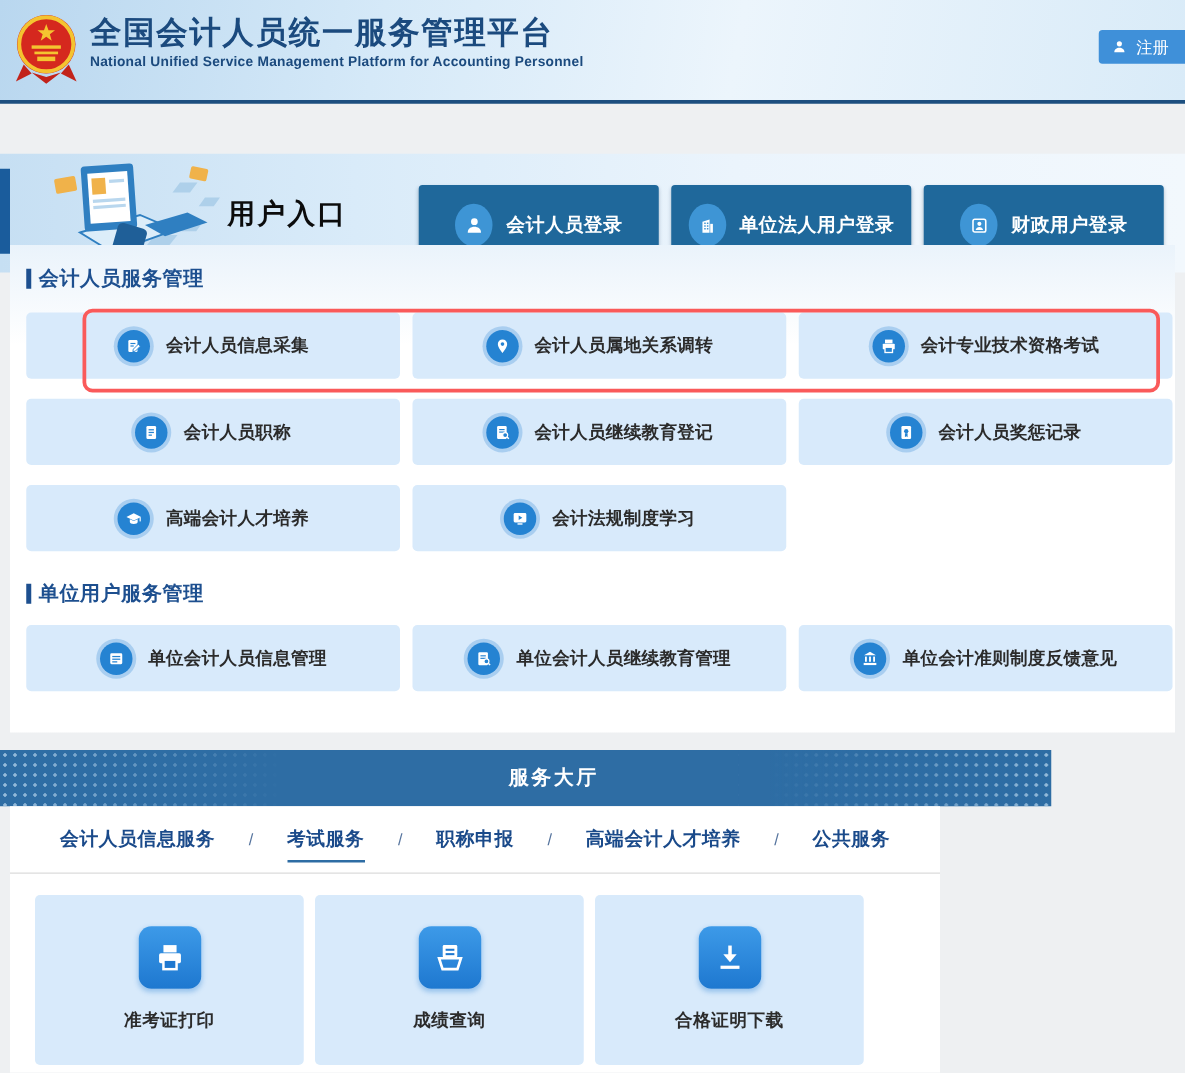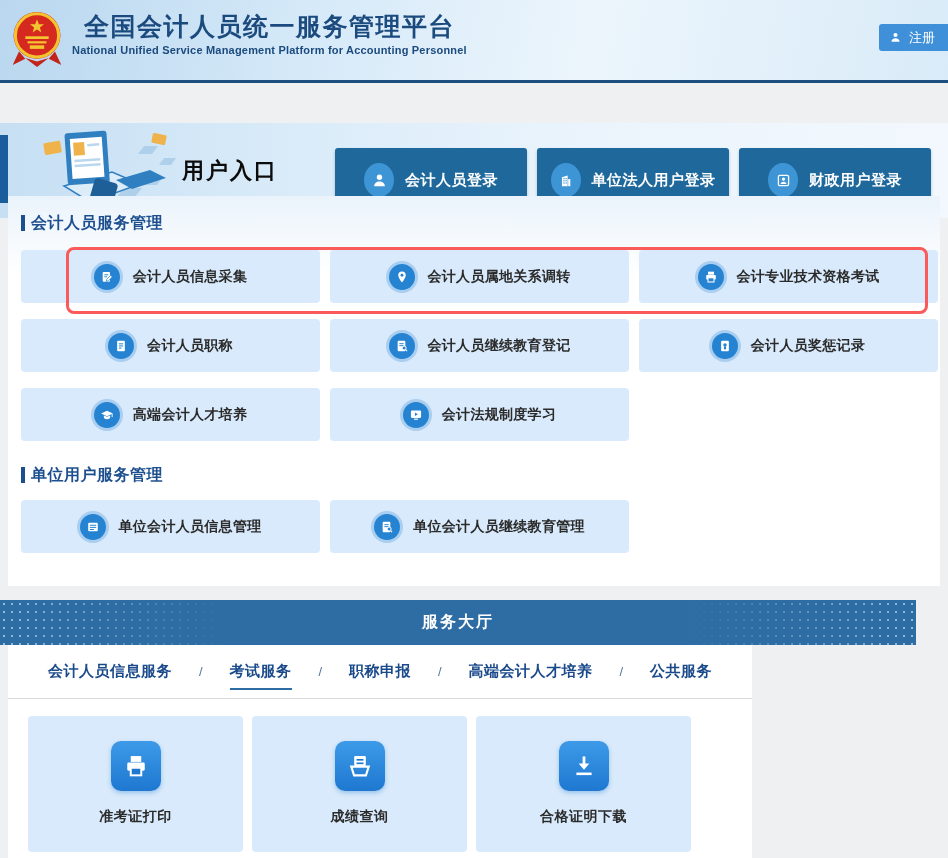--- a/index.html
+++ b/index.html
@@ -9,21 +9,21 @@
     font-family:"Liberation Sans","DejaVu Sans",sans-serif;
     -webkit-font-smoothing:antialiased;
   }
   
   .header{
     position:absolute;left:0;top:0;width:948px;height:80px;
     background:linear-gradient(100deg,#b9d7ef 0%,#d5e9f8 32%,#ecf5fc 62%,#d9ebf8 100%);
   }
   .emblem{position:absolute;left:10px;top:8px;width:54px;height:62px;}
   .brand{position:absolute;left:72px;top:11px;display:flex;flex-direction:column;}
-  .brand-title{font-size:25px;font-weight:bold;color:#1b4a7e;letter-spacing:1.5px;line-height:30px;text-align:center;}
+  .brand-title{font-size:25px;font-weight:bold;color:#1b4a7e;letter-spacing:1.5px;line-height:30px;}
   .brand-sub{font-size:11px;font-weight:bold;color:#1b4a7e;margin-top:3px;letter-spacing:.2px;}
   .register-btn{
     position:absolute;right:0;top:24px;height:27px;padding:0 13px 0 10px;
     background:#3f90d9;color:#fff;font-size:13px;border-radius:3px 0 0 3px;
     display:flex;align-items:center;gap:7px;cursor:pointer;
   }
   .register-btn svg{width:13px;height:13px;}
   .header-divider{position:absolute;left:0;top:80px;width:948px;height:3px;background:#1c4f80;}
   
   .userband{
@@ -68,22 +68,22 @@
     box-shadow:0 0 0 3px #a9cef0;display:flex;align-items:center;justify-content:center;
   }
   .circle-icon svg{width:16px;height:16px;}
   .svc-label{font-size:14px;font-weight:bold;color:#2b2b2b;letter-spacing:.3px;}
   .highlight-box{
     position:absolute;left:58px;top:51px;width:856px;height:61px;
     border:3px solid #fa5a5a;border-radius:8px;pointer-events:none;z-index:5;
   }
   
   .hall-banner{
-    position:absolute;left:0;top:600px;width:916px;height:45px;background:#2e6da4;
-    display:flex;align-items:center;justify-content:center;overflow:hidden;
+    position:absolute;left:0;top:600px;width:796px;height:45px;background:#2e6da4;
+    display:flex;align-items:center;justify-content:center;overflow:hidden;padding-left:45px;
   }
   .hall-banner::before,.hall-banner::after{
     content:"";position:absolute;top:0;bottom:0;width:250px;
     background-image:
       linear-gradient(90deg,rgba(46,109,164,0) 0%,#2e6da4 90%),
       radial-gradient(rgba(185,215,238,.75) 1.2px,rgba(0,0,0,0) 1.5px);
     background-size:100% 100%,8px 8px;
   }
   .hall-banner::before{left:0;}
   .hall-banner::after{right:0;transform:scaleX(-1);}
@@ -323,20 +323,34 @@
             <g fill="#2583d2">
               <rect x="8" y="7.8" width="6.5" height="1.4"></rect>
               <rect x="8" y="10.8" width="6.5" height="1.4"></rect>
             </g>
             <circle cx="15.2" cy="15" r="3" fill="#2583d2" stroke="#fff" stroke-width="1.5"></circle>
             <line x1="17.4" y1="17.4" x2="19.6" y2="19.6" stroke="#fff" stroke-width="1.8"></line>
           </svg>
         </span>
         <span class="svc-label">单位会计人员继续教育管理</span>
       </div>
+      <div class="svc-card">
+        <span class="circle-icon">
+          <svg viewBox="0 0 24 24">
+            <path d="M12 3.6l7.2 4.2H4.8z" fill="#fff"></path>
+            <g fill="#fff">
+              <rect x="6" y="9.4" width="2.2" height="6.2"></rect>
+              <rect x="10.9" y="9.4" width="2.2" height="6.2"></rect>
+              <rect x="15.8" y="9.4" width="2.2" height="6.2"></rect>
+              <rect x="4.4" y="17" width="15.2" height="2.6"></rect>
+            </g>
+          </svg>
+        </span>
+        <span class="svc-label">单位会计准则制度反馈意见</span>
+      </div>
     </div>
   <div class="highlight-box"></div>
 </div>
 
 <div class="hall-banner">
   <span class="hall-title">服务大厅</span>
 </div>
 
 <div class="lower-panel">
   <div class="tabs">

